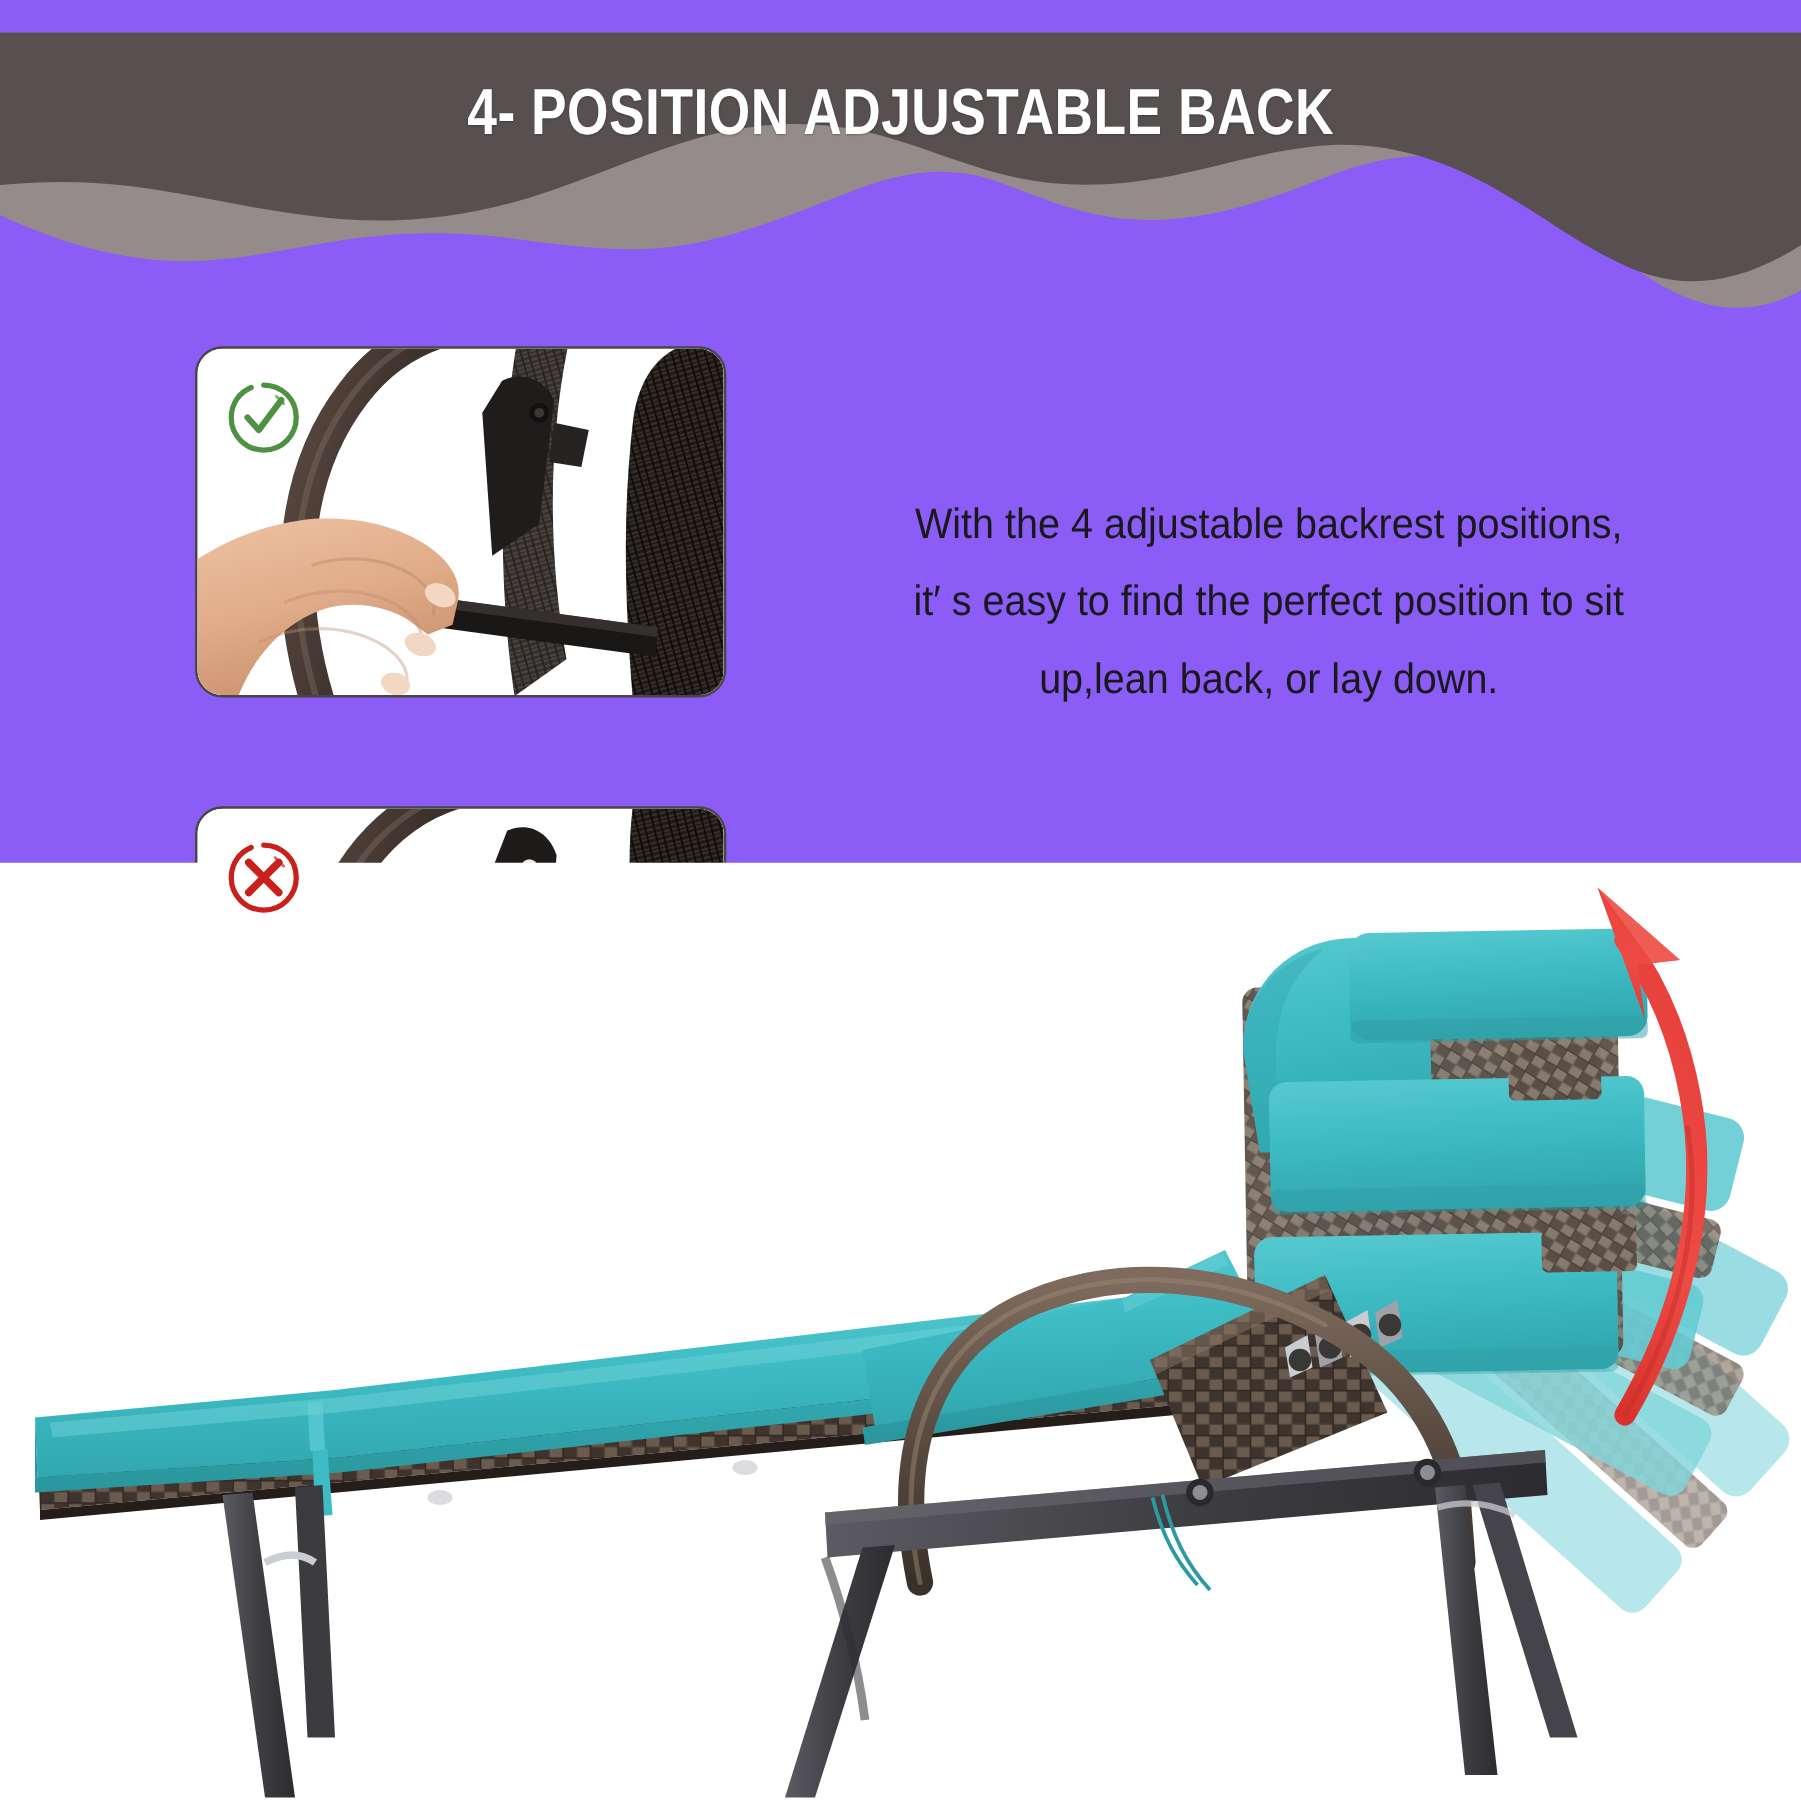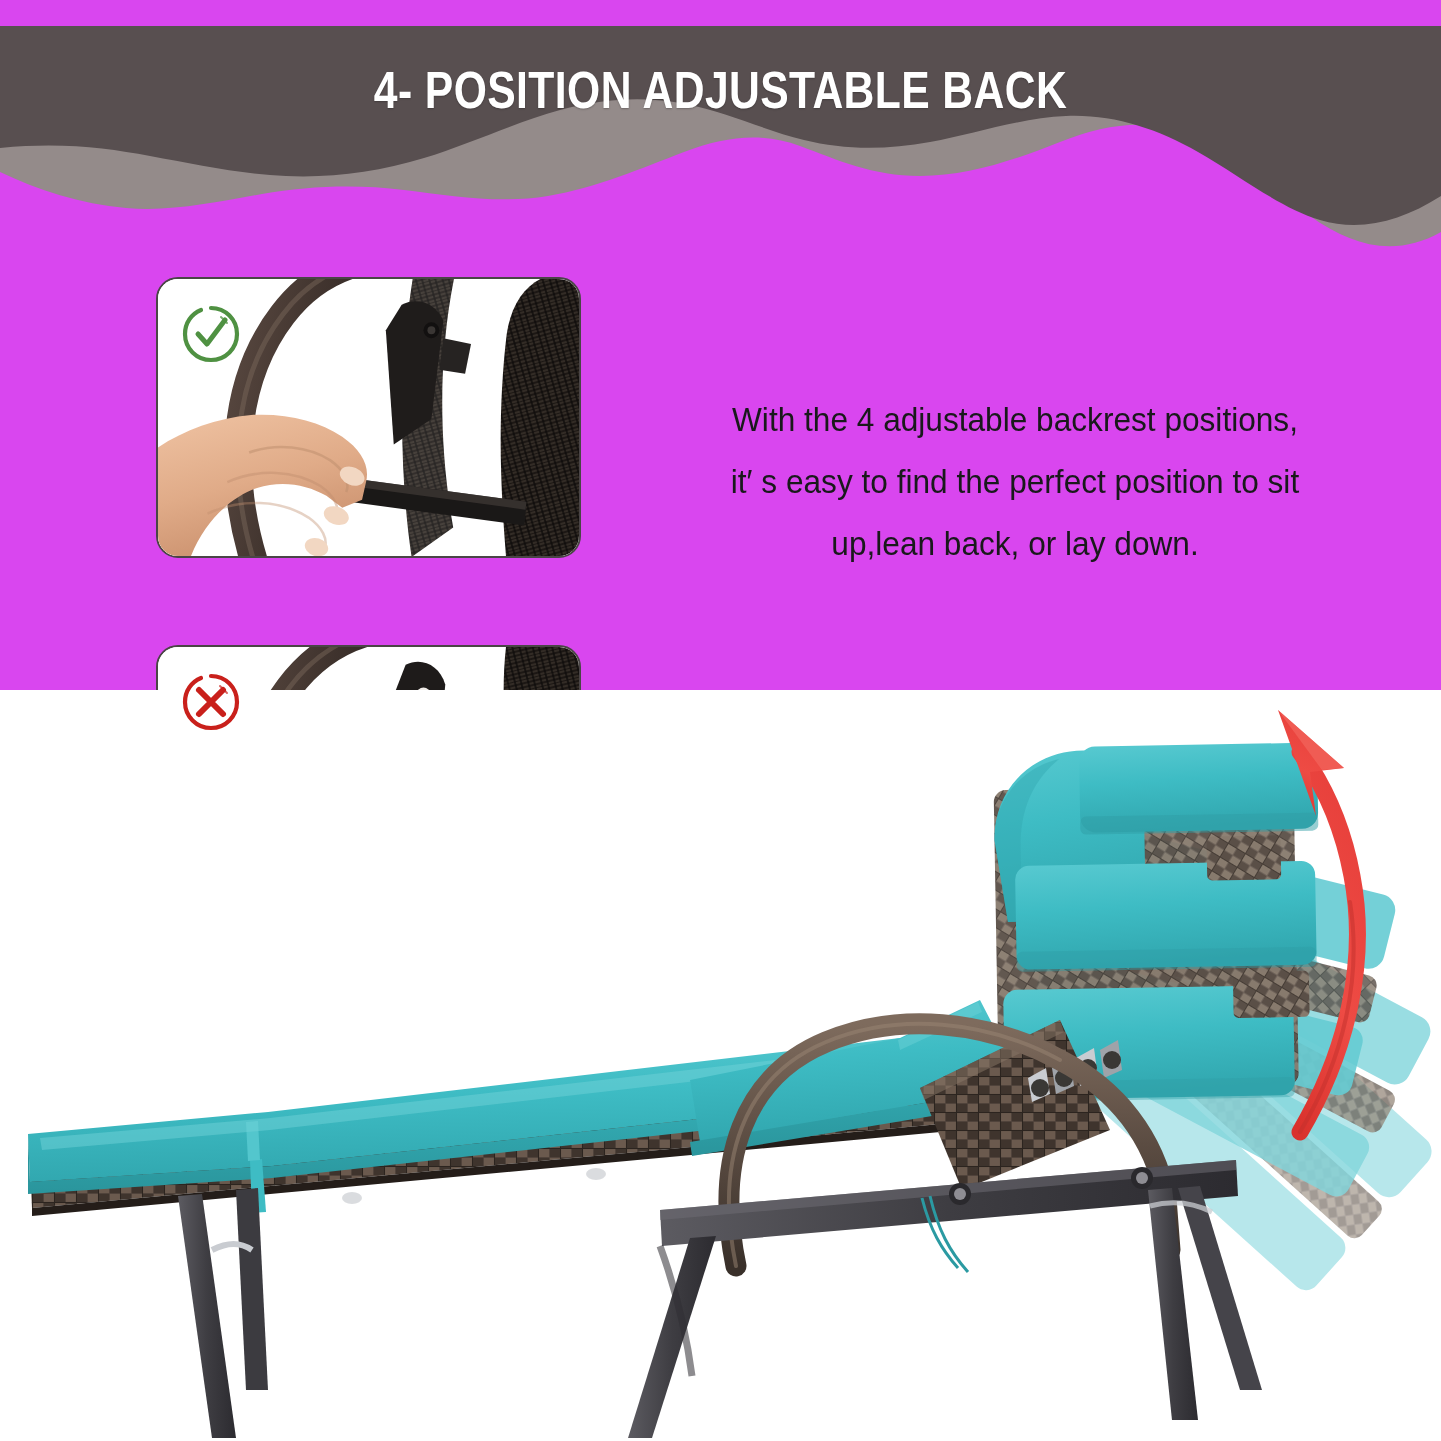--- a/index.html
+++ b/index.html
@@ -6,21 +6,21 @@
   * { margin:0; padding:0; box-sizing:border-box; }
   html, body {
     width:1441px; height:1441px;
     background:#ffffff;
     font-family:"Liberation Sans", sans-serif;
     overflow:hidden;
   }
   .page {
     position:relative;
     width:1441px; height:1441px;
-    background:#d946ef;
+    background:#8b5cf6;
   }
 
   
   .header-banner {
     position:absolute;
     left:0; top:0;
     width:1441px; height:260px;
     overflow:hidden;
   }
   .header-banner svg { display:block; width:1441px; height:260px; }

